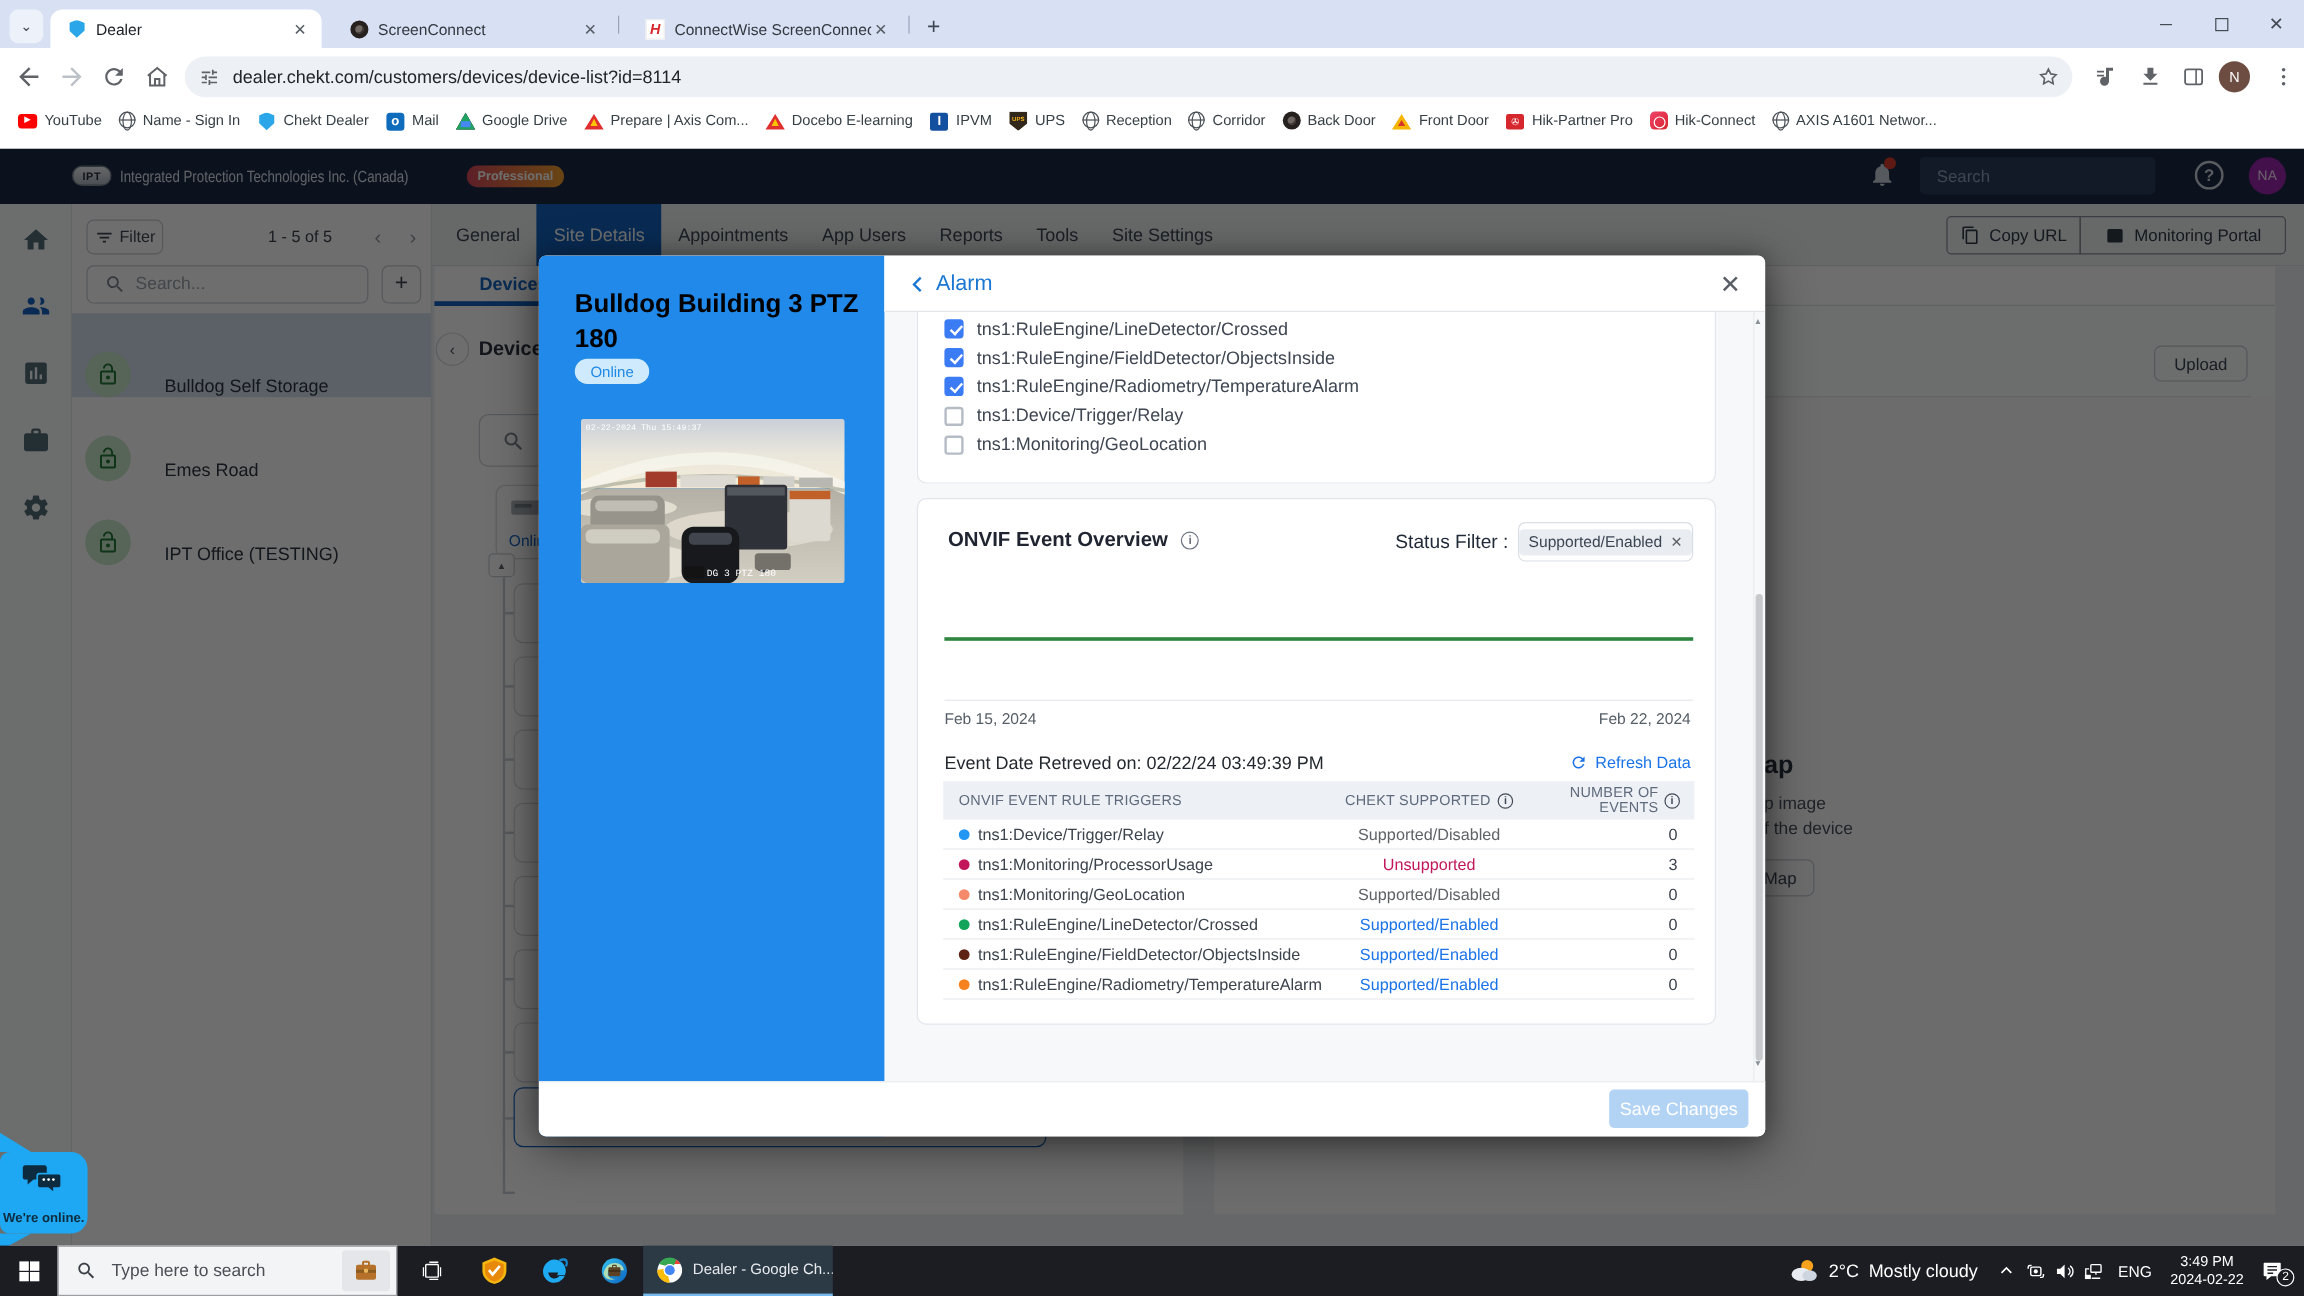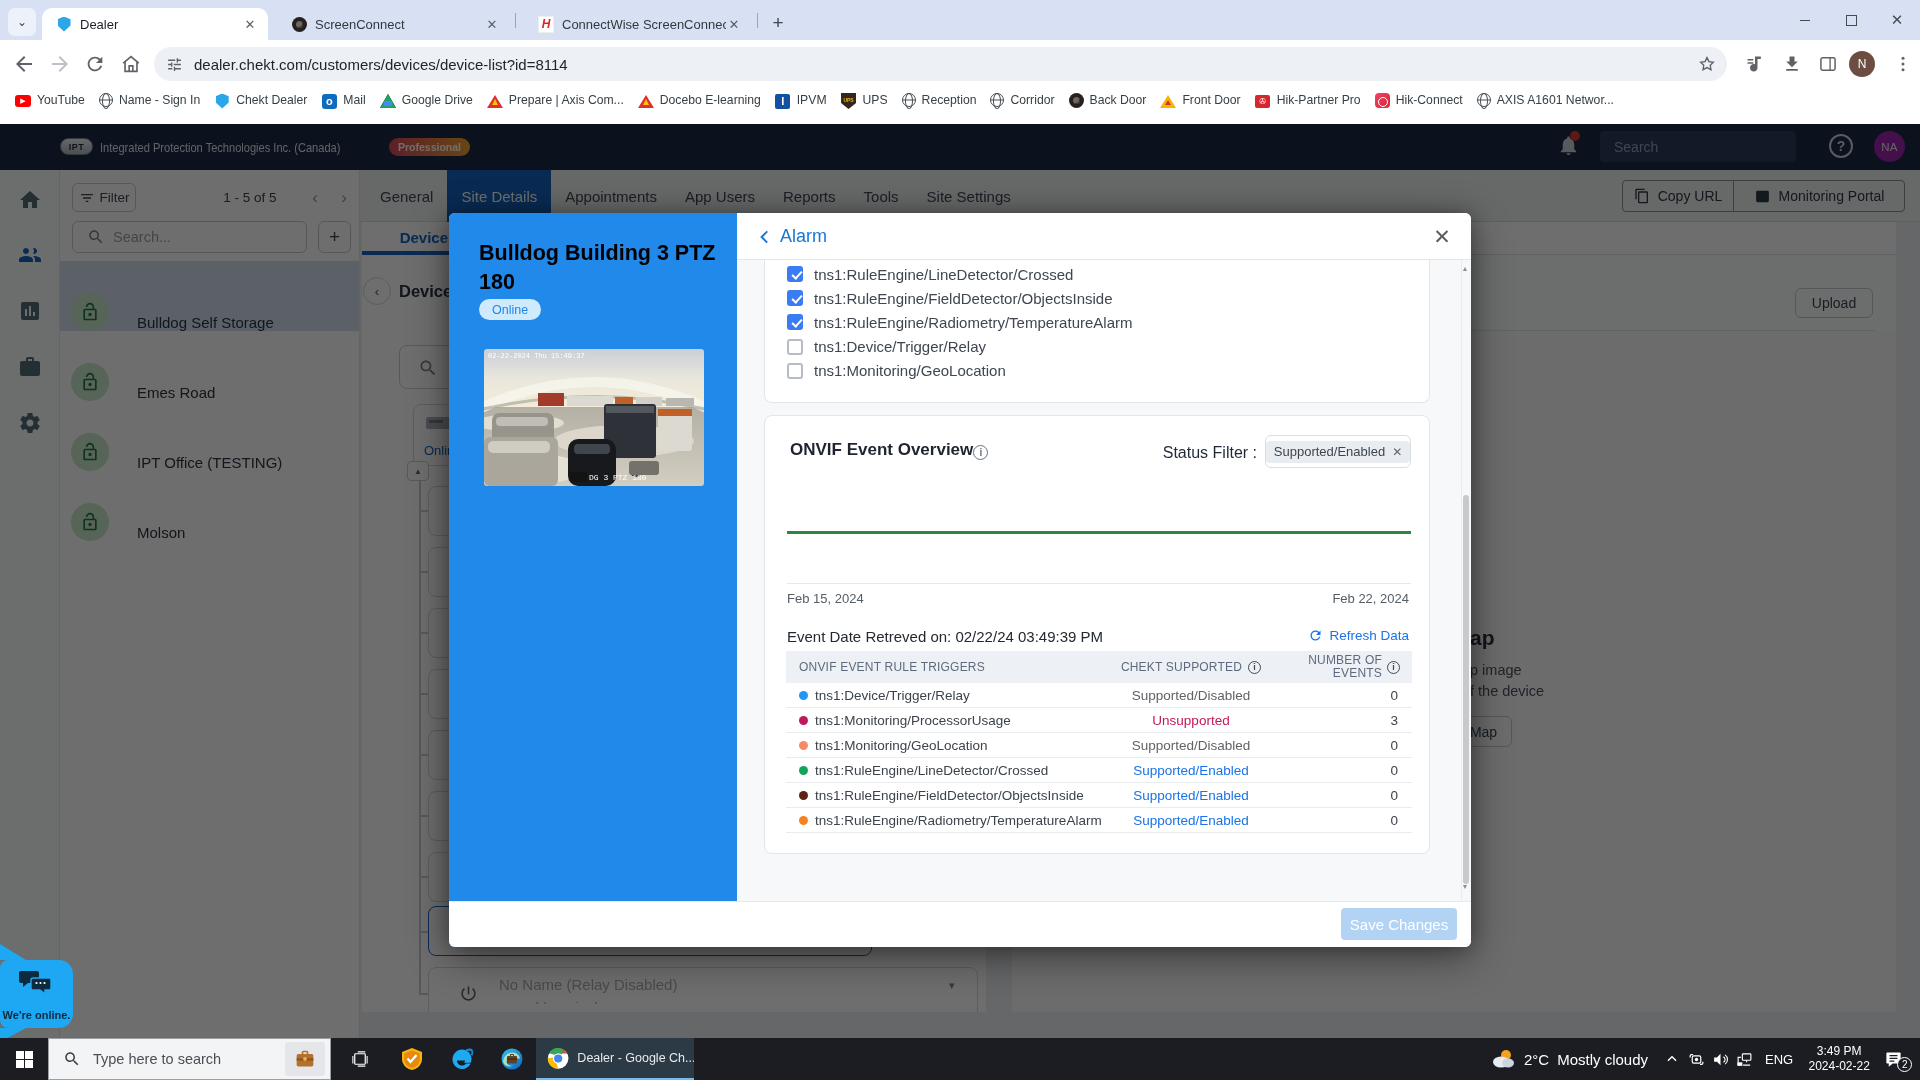--- a/index.html
+++ b/index.html
@@ -120,21 +120,21 @@
   #back-link { position:absolute; left:19px; top:0; height:47px; display:flex; align-items:center; gap:6px; font-size:18px; color:#1976d2; font-weight:500; }
   #modal-close { position:absolute; left:694px; top:13px; width:22px; height:22px; color:#5a5f66; font-size:21px; display:flex; align-items:center; justify-content:center; font-weight:300; }
 
   #cb-card { position:absolute; left:27px; top:47px; width:666px; height:143px; background:#fff; border:1px solid #e2e6ec; border-top:none; border-radius:0 0 8px 8px; }
   .cb-row { position:absolute; left:22px; height:24px; display:flex; align-items:center; gap:11px; font-size:15px; color:#3f4652; }
   .cb { width:16px; height:16px; border-radius:3px; border:2px solid #b6bcc6; background:#fff; flex:none; position:relative; }
   .cb[data-on="true"] { border-color:#3b7cf5; background:#3b7cf5; }
   .cb[data-on="true"]::before { content:""; position:absolute; left:4.5px; top:1px; width:4px; height:8px; border:solid #fff; border-width:0 2px 2px 0; transform:rotate(42deg); }
 
   #ov-card { position:absolute; left:27px; top:202px; width:666px; height:439px; background:#fff; border:1px solid #e2e6ec; border-radius:8px; }
-  #ov-title-row { position:absolute; left:25px; top:24px; display:flex; align-items:flex-end; gap:0; }
+  #ov-title-row { position:absolute; left:25px; top:24px; display:flex; align-items:center; gap:11px; }
   #ov-title { font-size:17px; font-weight:bold; color:#1f2430; }
   .info-i { width:15px; height:15px; border-radius:50%; border:1.4px solid #6b7280; color:#6b7280; font-size:10px; display:inline-flex; align-items:center; justify-content:center; font-style:normal; font-weight:600; flex:none; }
   #filter-label { position:absolute; right:172px; top:28px; font-size:16px; color:#1f2937; }
   #filter-box { position:absolute; right:18px; top:19px; width:146px; height:33px; border:1px solid #d9dee4; border-radius:6px; display:flex; align-items:center; justify-content:center; }
   #filter-chip { height:22px; background:#e9edf2; border-radius:4px; padding:0 8px; display:flex; align-items:center; gap:7px; font-size:13px; color:#3c4652; }
   #chip-x { font-size:12px; color:#5f6368; }
   #chart { position:absolute; left:22px; top:55px; width:624px; height:113px; }
   #chart-line { position:absolute; left:0px; top:60px; width:624px; height:2.5px; background:#2e8540; }
   #chart-axis { position:absolute; left:0px; top:112px; width:624px; height:1px; background:#e6e8eb; }
   #x-start { position:absolute; left:22px; top:175px; font-size:13px; color:#555d66; }
@@ -465,28 +465,20 @@
     <span>Emes Road</span>
   </div>
     <div class="site-item">
     <span class="lock-av">
         <svg width="20" height="20" viewBox="0 0 24 24" fill="#237a38">
           <use href="#i-lock"></use>
         </svg>
       </span>
     <span>IPT Office (TESTING)</span>
   </div>
-    <div class="site-item">
-    <span class="lock-av">
-        <svg width="20" height="20" viewBox="0 0 24 24" fill="#237a38">
-          <use href="#i-lock"></use>
-        </svg>
-      </span>
-    <span>Molson</span>
-  </div>
   </div>
 
 <div class="abs" id="tabsbar">
   <div id="main-tabs">
 
   <div class="mtab">
         <span>General</span>
       </div>
       <div class="mtab" data-active="true">
         <span>Site Details</span>
@@ -552,28 +544,20 @@
   <div class="abs tree-row" style="top:414px;"></div>
   <div class="abs tree-stub" style="left:57px;top:499px;"></div>
   <div class="abs tree-row" style="top:475px;"></div>
   <div class="abs tree-stub" style="left:57px;top:560px;"></div>
   <div class="abs tree-row" style="top:536px;"></div>
   <div class="abs tree-stub" style="left:57px;top:621px;"></div>
   <div class="abs tree-row" style="top:597px;"></div>
   <div class="abs tree-stub" style="left:57px;top:676px;"></div>
   <div class="abs tree-row sel" style="top:651px;"></div>
   <div class="abs tree-stub" style="left:57px;top:738px;"></div>
-  <div class="abs" style="left:66px;top:712px;width:550px;height:52px;background:#fff;border:1px solid #d4d8dd;border-radius:8px;">
-    <svg width="19" height="19" viewBox="0 0 24 24" fill="#5f6368" style="position:absolute;left:30px;top:16px;">
-        <use href="#i-power"></use>
-      </svg>
-    <span style="position:absolute;left:70px;top:8px;font-size:15px;color:#a7adb5;">No Name (Relay Disabled)</span>
-    <span style="position:absolute;left:70px;top:31px;width:120px;height:5px;overflow:hidden;font-size:13px;color:#9aa0a8;">normal / required</span>
-    <span style="position:absolute;left:520px;top:11px;font-size:11px;color:#7d848d;">▾</span>
-  </div>
 </div>
 <div class="abs flex" id="collapse-btn">‹</div>
 <div class="abs flex" id="device-title">Device</div>
 
 <div class="abs" id="right-panel">
   <div style="position:absolute;left:0;top:0;width:884px;height:76px;background:#fbfcfd;"></div>
 </div>
 <div class="abs flex" id="upload-btn">Upload</div>
 <div class="abs" id="upload-divider"></div>
 <div class="abs" id="map-heading">ap</div>

